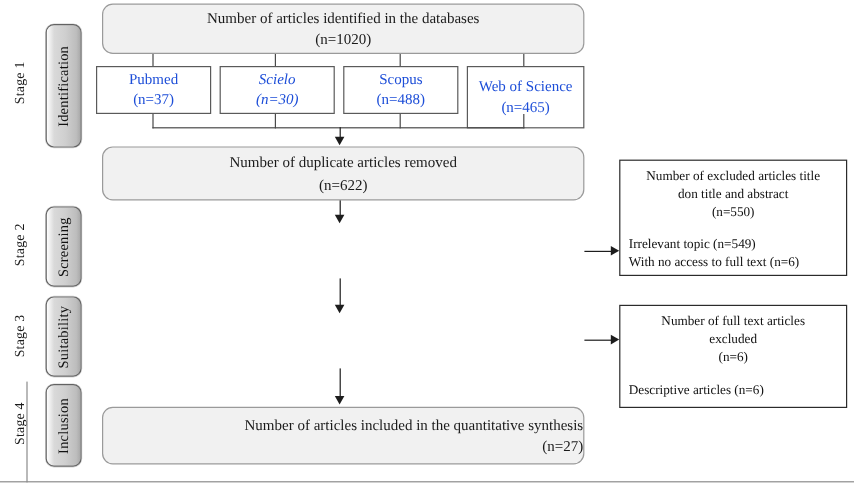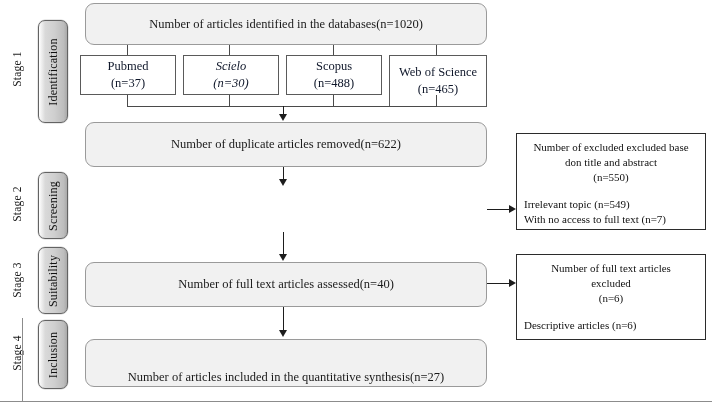--- a/index.html
+++ b/index.html
@@ -44,42 +44,42 @@
   }
 
   
   .flow-box{
     position:absolute;
     box-sizing:border-box;
     border:1px solid #9a9a9a;
     border-radius:9px;
     background:#f1f1f1;
     display:flex;
-    flex-direction:row;
+    flex-direction:column;
     align-items:center;
     justify-content:center;
     text-align:center;
     color:#1a1a1a;
     font-size:12.5px;
     line-height:1.45;
   }
   .flow-box .l2{font-size:12.5px;}
 
   
   .db-box{
     position:absolute;
     box-sizing:border-box;
     border:1.2px solid #5a5a5a;
     background:#ffffff;
     display:flex;
     flex-direction:column;
     align-items:center;
     justify-content:center;
     text-align:center;
-    color:#0f172a;
+    color:#1d4ed8;
     font-size:12.5px;
     line-height:1.4;
   }
 
   
   .excl-box{
     position:absolute;
     box-sizing:border-box;
     border:1.4px solid #2b2b2b;
     background:#ffffff;
@@ -188,45 +188,41 @@
   <div class="vline" style="left:283px;top:167px;height:13px;"></div>
   <div class="arrow-down" style="left:279px;top:179px;"></div>
 
 
   <div class="hline" style="left:487px;top:209px;width:23px;"></div>
   <div class="arrow-right" style="left:509px;top:205px;"></div>
 
   <div class="vline" style="left:283px;top:232px;height:23px;"></div>
   <div class="arrow-down" style="left:279px;top:254px;"></div>
 
-  <div class="flow-box" style="left:85px;top:262px;width:402px;height:45px;">
-    <div>Number of full text articles assessed</div>
-    <div class="l2">(n=40)</div>
-  </div>
 
   <div class="hline" style="left:487px;top:283px;width:23px;"></div>
   <div class="arrow-right" style="left:509px;top:279px;"></div>
 
   <div class="vline" style="left:283px;top:307px;height:24px;"></div>
   <div class="arrow-down" style="left:279px;top:330px;"></div>
 
   <div class="flow-box" style="left:85px;top:339px;width:402px;height:48px;align-items:flex-end;">
     <div>Number of articles included in the quantitative synthesis</div>
     <div class="l2">(n=27)</div>
   </div>
 
   <div class="excl-box" style="left:516px;top:133px;width:190px;height:97px;">
     <div class="excl-head">
-      <div>Number of excluded excluded base</div>
+      <div>Number of excluded articles title</div>
       <div>don title and abstract</div>
       <div>(n=550)</div>
     </div>
     <div class="excl-body">
       <div>Irrelevant topic (n=549)</div>
-      <div>With no access to full text (n=7)</div>
+      <div>With no access to full text (n=6)</div>
     </div>
   </div>
 
   <div class="excl-box" style="left:516px;top:254px;width:190px;height:86px;">
     <div class="excl-head">
       <div>Number of full text articles</div>
       <div>excluded</div>
       <div>(n=6)</div>
     </div>
     <div class="excl-body">

